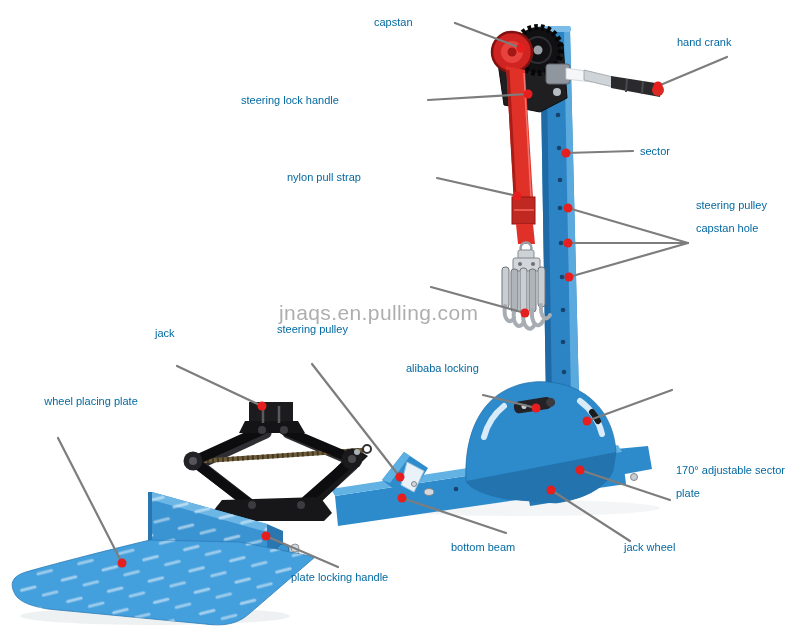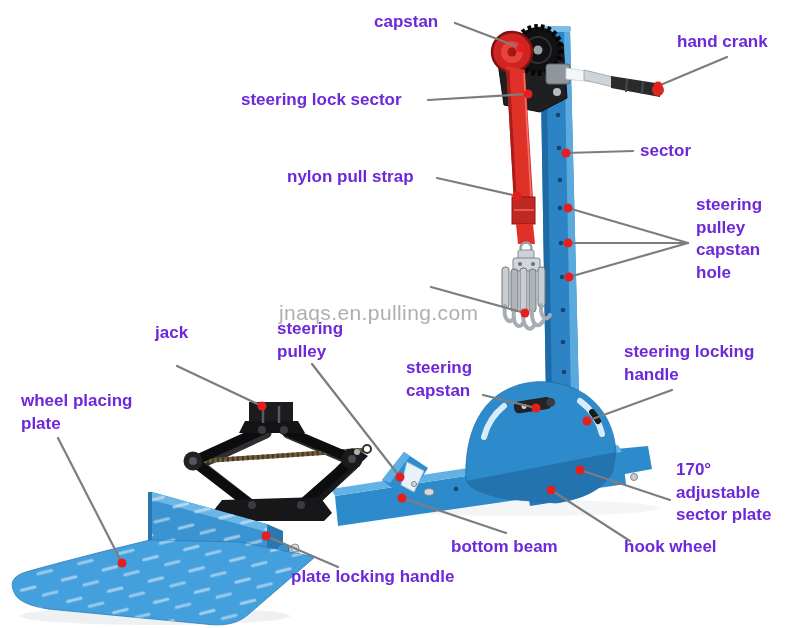--- a/index.html
+++ b/index.html
@@ -2,23 +2,22 @@
 <html><head>
 <meta charset="utf-8">
 <style>
   html,body{margin:0;padding:0;background:#ffffff;}
   #stage{
     position:relative;width:800px;height:628px;background:#ffffff;overflow:hidden;
     font-family:"Liberation Sans",sans-serif;
   }
   #machine-svg{position:absolute;left:0;top:0;}
   .lbl{
-    position:absolute;color:#6d28d9;font-size:17px;line-height:22.5px;
+    position:absolute;color:#0369a1;font-size:11px;line-height:22.5px;
     white-space:pre-line;
-    font-weight:bold;
   }
   .wm{
     position:absolute;left:279px;top:301px;width:300px;
     color:rgba(125,125,125,0.62);font-size:21px;letter-spacing:0.4px;
     pointer-events:none;
   }
 </style>
 </head>
 <body>
 
@@ -250,27 +249,26 @@
         <circle cx="402" cy="498" r="4.5"></circle>
     <circle cx="551" cy="490" r="4.5"></circle>
         <circle cx="266" cy="536" r="4.5"></circle>
   </g>
 </svg>
 
 <div class="wm">jnaqs.en.pulling.com</div>
 
 <div class="lbl" style="left:374px;top:11px;">capstan</div>
 <div class="lbl" style="left:677px;top:31px;">hand crank</div>
-<div class="lbl" style="left:241px;top:89px;">steering lock sector</div>
+<div class="lbl" style="left:241px;top:89px;">steering lock handle</div>
 <div class="lbl" style="left:287px;top:166px;">nylon pull strap</div>
 <div class="lbl" style="left:640px;top:140px;">sector</div>
 <div class="lbl" style="left:696px;top:194px;width:100px;">steering pulley capstan hole</div>
 <div class="lbl" style="left:277px;top:318px;width:85px;">steering pulley</div>
-<div class="lbl" style="left:406px;top:357px;width:85px;">steering capstan</div>
-<div class="lbl" style="left:624px;top:341px;width:160px;">steering locking handle</div>
+<div class="lbl" style="left:406px;top:357px;width:85px;">alibaba locking</div>
 <div class="lbl" style="left:155px;top:322px;">jack</div>
-<div class="lbl" style="left:21px;top:390px;width:140px;">wheel placing plate</div>
+<div class="lbl" style="left:21px;top:390px;width:140px;text-align:center;">wheel placing plate</div>
 <div class="lbl" style="left:676px;top:459px;width:120px;">170° adjustable sector plate</div>
 <div class="lbl" style="left:451px;top:536px;">bottom beam</div>
-<div class="lbl" style="left:624px;top:536px;">hook wheel</div>
+<div class="lbl" style="left:624px;top:536px;">jack wheel</div>
 <div class="lbl" style="left:291px;top:566px;">plate locking handle</div>
 
 </div>
 
 </body></html>

